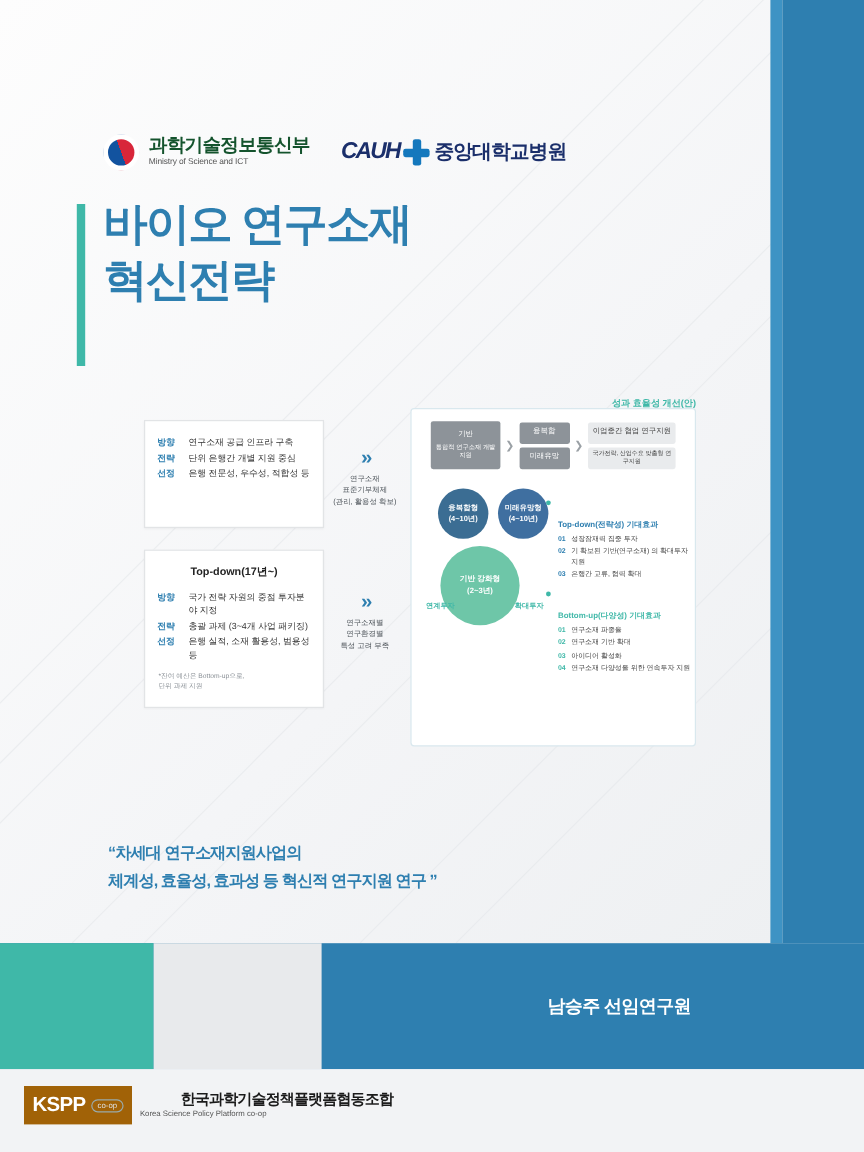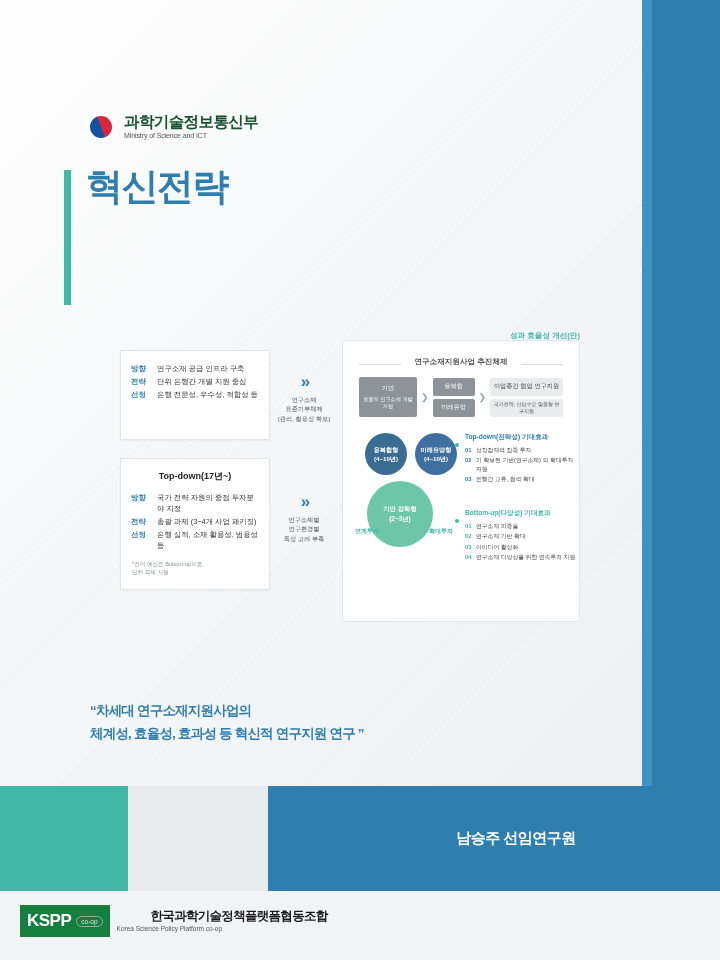--- a/index.html
+++ b/index.html
@@ -179,21 +179,21 @@
   
   .presenter {
     position:absolute; left:268px; top:786px; width:496px; height:105px;
     display:flex; align-items:center; justify-content:center;
     color:#fff; font-size:15px; font-weight:700; letter-spacing:-.5px;
   }
 
   
   .footer { position:absolute; left:20px; top:903px; height:36px; display:flex; align-items:center; }
   .kspp {
-    background:#15803d; color:#fff; height:32px; padding:0 7px;
+    background:#a16207; color:#fff; height:32px; padding:0 7px;
     display:flex; align-items:center; gap:5px;
   }
   .kspp .k { font-size:17px; font-weight:700; letter-spacing:-.5px; }
   .kspp .coop {
     font-size:6.5px; border:1px solid #9aa; border-radius:7px; padding:1px 4px; color:#dfe3e6;
   }
   .fname { margin-left:7px; line-height:1.1; }
   .fname .kr { font-size:12.5px; color:#1b1b1b; font-weight:700; letter-spacing:-.7px;margin-left:34px; }
   .fname .en { font-size:6.5px; color:#555; margin-top:1px; }
 </style>
@@ -218,24 +218,30 @@
 <div class="bg-bottom-teal"></div>
 <div class="bg-bottom-mid"></div>
 <div class="bg-footer"></div>
 
 <div class="logos">
   <div class="taegeuk"></div>
   <div class="ministry">
     <div class="kr">과학기술정보통신부</div>
     <div class="en">Ministry of Science and ICT</div>
   </div>
+  <div class="hosp">
+    <span class="hosp-mark">CAUH</span>
+    <span class="cross"></span>
+    <span class="hosp-name">중앙대학교병원</span>
+  </div>
 </div>
 
 <div class="title-bar"></div>
 <div class="title">
+  <div>바이오 연구소재</div>
   <div>혁신전략</div>
 </div>
 
 <div class="figure">
 
   <div class="left-box">
     <div class="pad">
       <div class="kv">
         <span class="k">방향</span>
         <span class="v">연구소재 공급 인프라 구축</span>
@@ -279,21 +285,20 @@
   </div>
   <div class="arrow-col arrow-2">
     <div class="chev">»</div>
     <div class="cap" style="white-space:pre-line">연구소재별
 연구환경별
 특성 고려 부족</div>
   </div>
 
   <div class="panel-title">성과 효율성 개선(안)</div>
   <div class="right-panel">
-    <div class="panel-sub">연구소재지원사업 추진체제</div>
 
     <div class="flowgrid">
       <div class="fbox w1">
         <div>기반</div>
         <div style="font-size:5.2px;font-weight:400;margin-top:3px;line-height:1.35">통합적 연구소재 개발지원</div>
       </div>
       <div class="fchev">❯</div>
       <div class="fcol" style="width:42px">
         <div class="fbox small">융복합</div>
         <div class="fbox small">미래유망</div>

